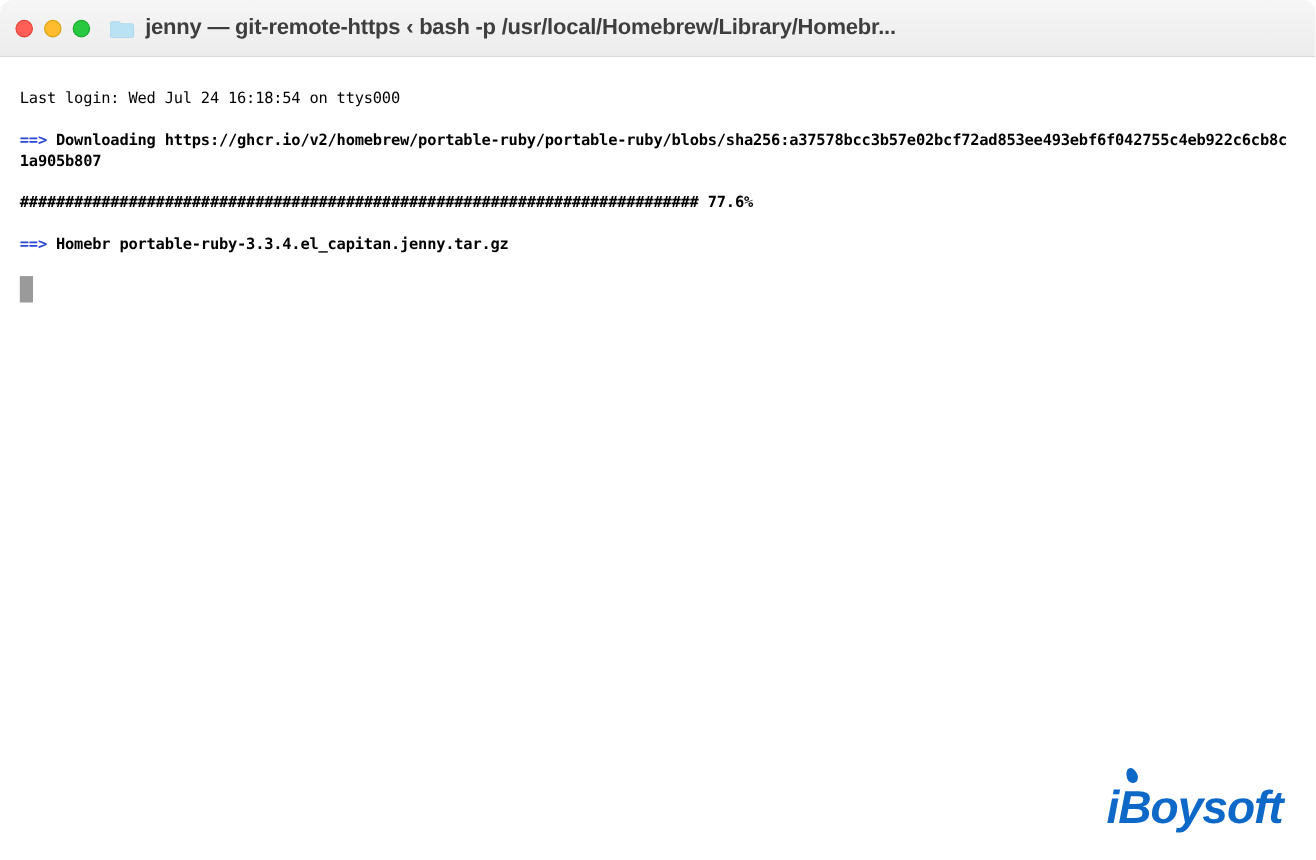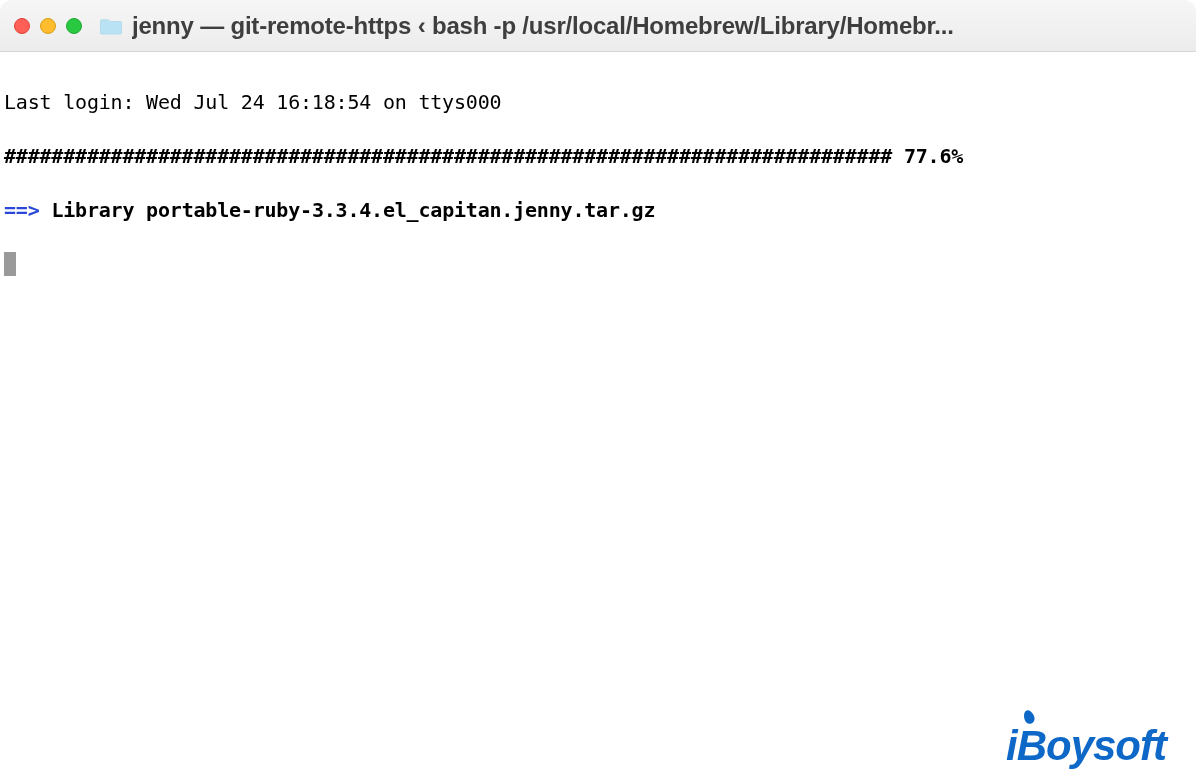--- a/index.html
+++ b/index.html
@@ -20,55 +20,55 @@
   .traffic-lights { display: flex; gap: 10px; align-items: center; margin-right: 8px; }
   .tl { width: 16px; height: 16px; border-radius: 50%; }
   .tl.red    { background: #ff5f57; border: 1px solid #e24138; }
   .tl.yellow { background: #febc2e; border: 1px solid #d8a014; }
   .tl.green  { background: #28c840; border: 1px solid #1da82f; }
 
   .folder-icon { width: 22px; height: 18px; display: inline-block; }
   .folder-icon svg { width: 100%; height: 100%; }
 
   .title-text {
-    font-size: 24px;
+    font-size: 20px;
     font-weight: 700;
     color: #3e3e3e;
     white-space: nowrap;
     overflow: hidden;
     text-overflow: ellipsis;
     flex: 1;
     letter-spacing: -0.2px;
   }
 
   .terminal-area {
-    padding: 10px 4px;
+    padding: 10px 18px;
     font-family: "SF Mono", "Menlo", "Consolas", monospace;
-    font-size: 20px;
+    font-size: 14px;
     line-height: 1.35;
     color: #000;
     white-space: pre;
     letter-spacing: -0.2px;
   }
   .line { display: block; white-space: pre-wrap; word-break: break-all; }
   .arrow { color: #2b47d8; font-weight: 700; }
   .bold { font-weight: 700; }
   .hl { background: #ff7b7b; }
   .hashrow { font-weight: 600; }
   .cursor {
     display: inline-block;
     width: 12px; height: 24px;
     background: #9a9a9a;
     vertical-align: text-bottom;
   }
 
   .watermark {
     position: absolute;
     right: 30px;
-    bottom: 12px;
+    bottom: 24px;
     font-family: -apple-system, "Segoe UI", sans-serif;
     font-size: 42px;
     font-weight: 800;
     font-style: italic;
     color: #0e68c8;
     letter-spacing: -1px;
   }
   .watermark .dot {
     position: absolute;
     top: -12px; left: 18px;
@@ -90,21 +90,22 @@
   <span class="folder-icon">
     <svg viewBox="0 0 24 20">
       <path d="M2 3 h7 l2 2 h11 a2 2 0 0 1 2 2 v10 a2 2 0 0 1 -2 2 h-20 a2 2 0 0 1 -2 -2 v-12 a2 2 0 0 1 2 -2 z" fill="#b9e3f5" stroke="#8fc8e0" stroke-width="0.5"></path>
     </svg>
   </span>
   <div class="title-text">jenny — git-remote-https ‹ bash -p /usr/local/Homebrew/Library/Homebr...</div>
 </div>
 
 <div class="terminal-area">
 <span class="line">Last login: Wed Jul 24 16:18:54 on ttys000</span>
+<span class="line"><span class="arrow">==&gt; </span><span class="bold">Downloading </span><span class="bold">https://ghcr.io/v2/homebrew/portable-ruby/portable-ruby/blobs/sha256:a37578bcc3b57e02bcf72ad853ee493ebf6f042755c4eb922c6cb8c1a905b807</span></span>
 <span class="line hashrow"><span>###########################################################################</span><span> 77.6%</span></span>
-<span class="line"><span class="arrow">==&gt; </span><span class="bold">Library </span><span class="bold">portable-ruby-3.3.4.el_capitan.jenny.tar.gz</span></span>
+<span class="line"><span class="arrow">==&gt; </span><span class="bold">Homebr </span><span class="bold">portable-ruby-3.3.4.el_capitan.jenny.tar.gz</span></span>
 <span class="line"><span class="cursor"></span></span>
 </div>
 
 <div class="watermark">
   <span class="dot"></span>
   <span>iBoysoft</span>
 </div>
 
 </body></html>

